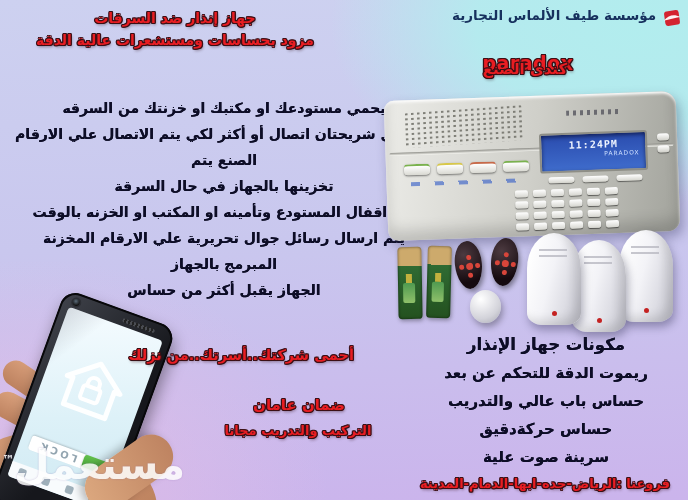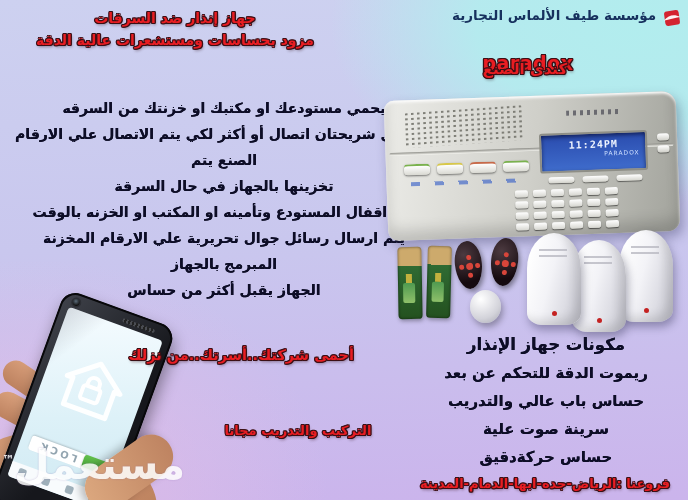--- a/index.html
+++ b/index.html
@@ -255,25 +255,26 @@
       <span class="pir-dot"></span>
     </div>
   <div class="abs pir pir3">
       <span class="pir-dot"></span>
     </div>
 
   <div class="abs components rtl center black-text">
     <div class="comp-heading nowrap">مكونات جهاز الإنذار</div>
     <div class="comp-item nowrap">ريموت الدقة للتحكم عن بعد</div>
     <div class="comp-item nowrap">حساس باب عالي والتدريب</div>
+    <div class="comp-item nowrap">حساس حركةدقيق</div>
     <div class="comp-item nowrap">سرينة صوت علية</div>
-    <div class="comp-item nowrap">حساس حركةدقيق</div>
   </div>
 
   <div class="abs promo1 red-outline rtl center nowrap">أحمى شركتك..أسرتك..من نزلك</div>
+  <div class="abs promo2 red-outline rtl center nowrap">ضمان عامان</div>
   <div class="abs promo3 red-outline rtl center nowrap">التركيب والتدريب مجانا</div>
 
   <div class="abs arm"></div>
   <div class="abs finger1"></div>
   <div class="abs finger2"></div>
   <div class="abs phone">
     <span class="phone-cam"></span>
     <span class="phone-speaker"></span>
     <div class="phone-screen">
       <span class="house-icon">

